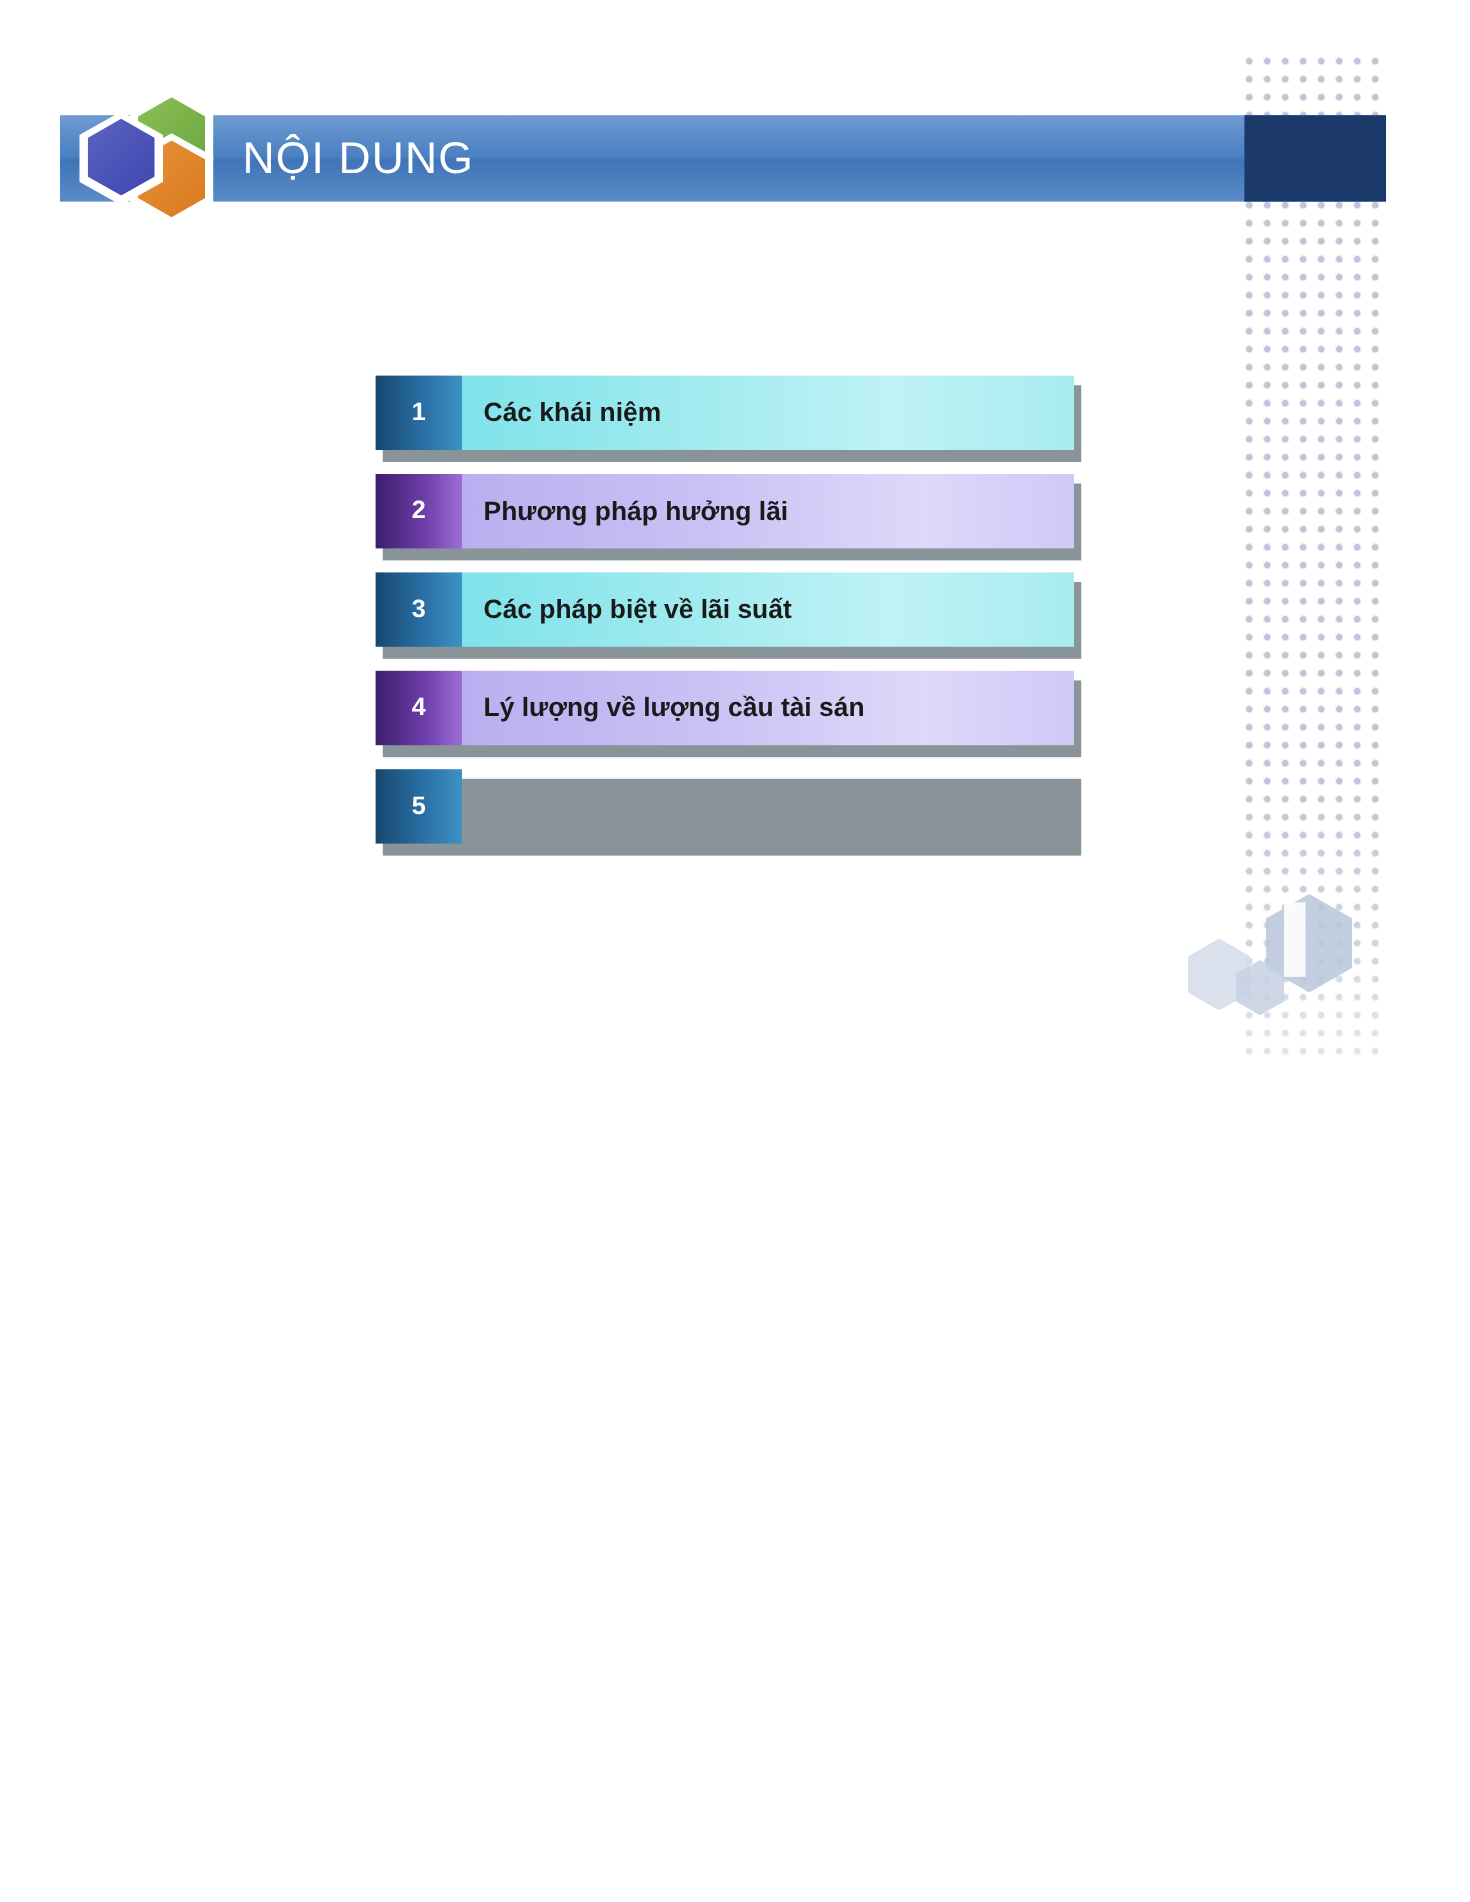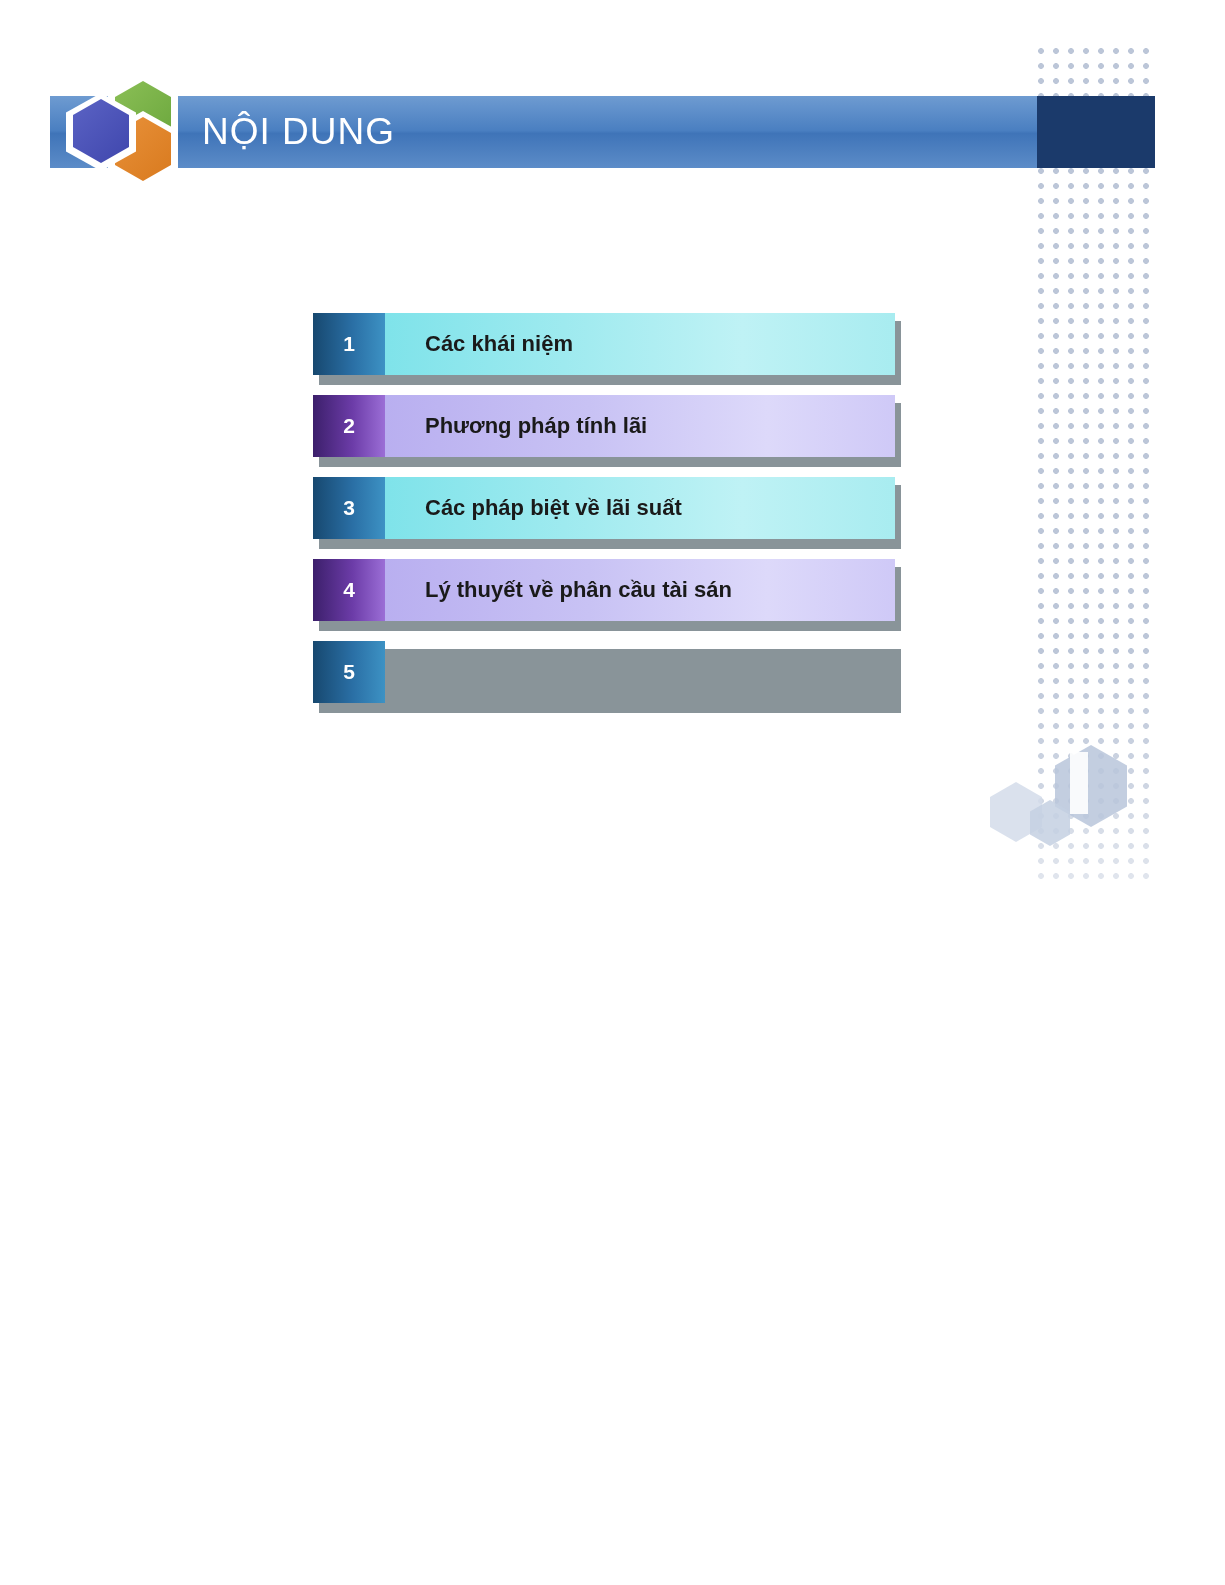--- a/index.html
+++ b/index.html
@@ -158,21 +158,21 @@
     align-items: center;
     justify-content: center;
     color: #ffffff;
     font-size: 21px;
     font-weight: bold;
   }
   .row-label {
     flex: 1;
     display: flex;
     align-items: center;
-    padding-left: 40px;
+    padding-left: 18px;
     font-size: 22px;
     font-weight: bold;
     color: #1a1a1a;
   }
 
   
   .theme-a .row-num {
     background: linear-gradient(to right, #17486f 0%, #2a6fa5 55%, #3d92c4 100%);
   }
   .theme-a .row-label {
@@ -235,37 +235,37 @@
       <div class="row-body theme-a">
         <div class="row-num">1</div>
         <div class="row-label">Các khái niệm</div>
       </div>
     </div>
 
     <div class="list-row">
       <div class="row-shadow"></div>
       <div class="row-body theme-b">
         <div class="row-num">2</div>
-        <div class="row-label">Phương pháp tính lãi</div>
+        <div class="row-label">Phương pháp hưởng lãi</div>
       </div>
     </div>
 
     <div class="list-row">
       <div class="row-shadow"></div>
       <div class="row-body theme-a">
         <div class="row-num">3</div>
         <div class="row-label">Các pháp biệt về lãi suất</div>
       </div>
     </div>
 
     <div class="list-row">
       <div class="row-shadow"></div>
       <div class="row-body theme-b">
         <div class="row-num">4</div>
-        <div class="row-label">Lý thuyết về phân cầu tài sán</div>
+        <div class="row-label">Lý lượng về lượng cầu tài sán</div>
       </div>
     </div>
 
     <div class="list-row">
       <div class="row-shadow"></div>
       <div class="row-body theme-a">
         <div class="row-num">5</div>
       </div>
     </div>
 

